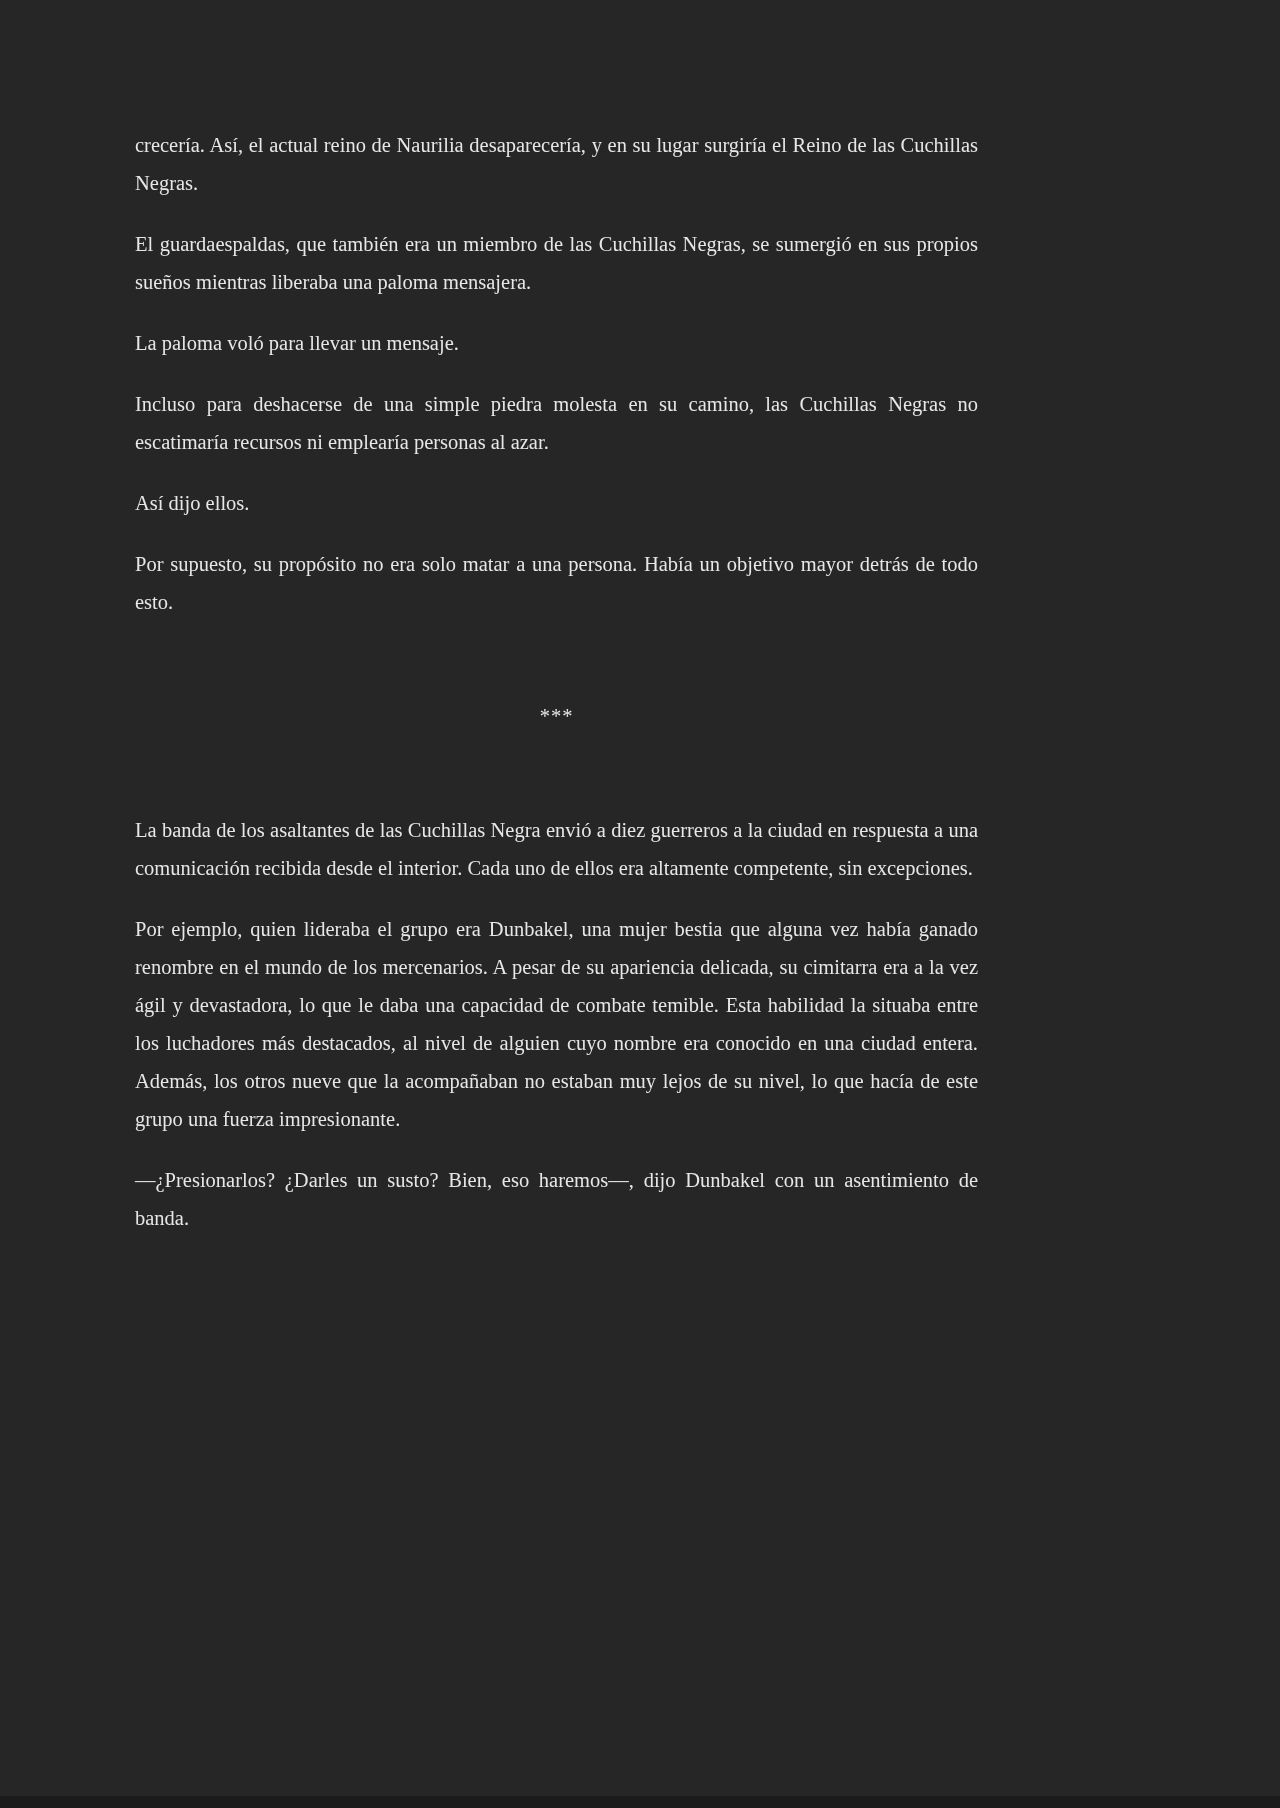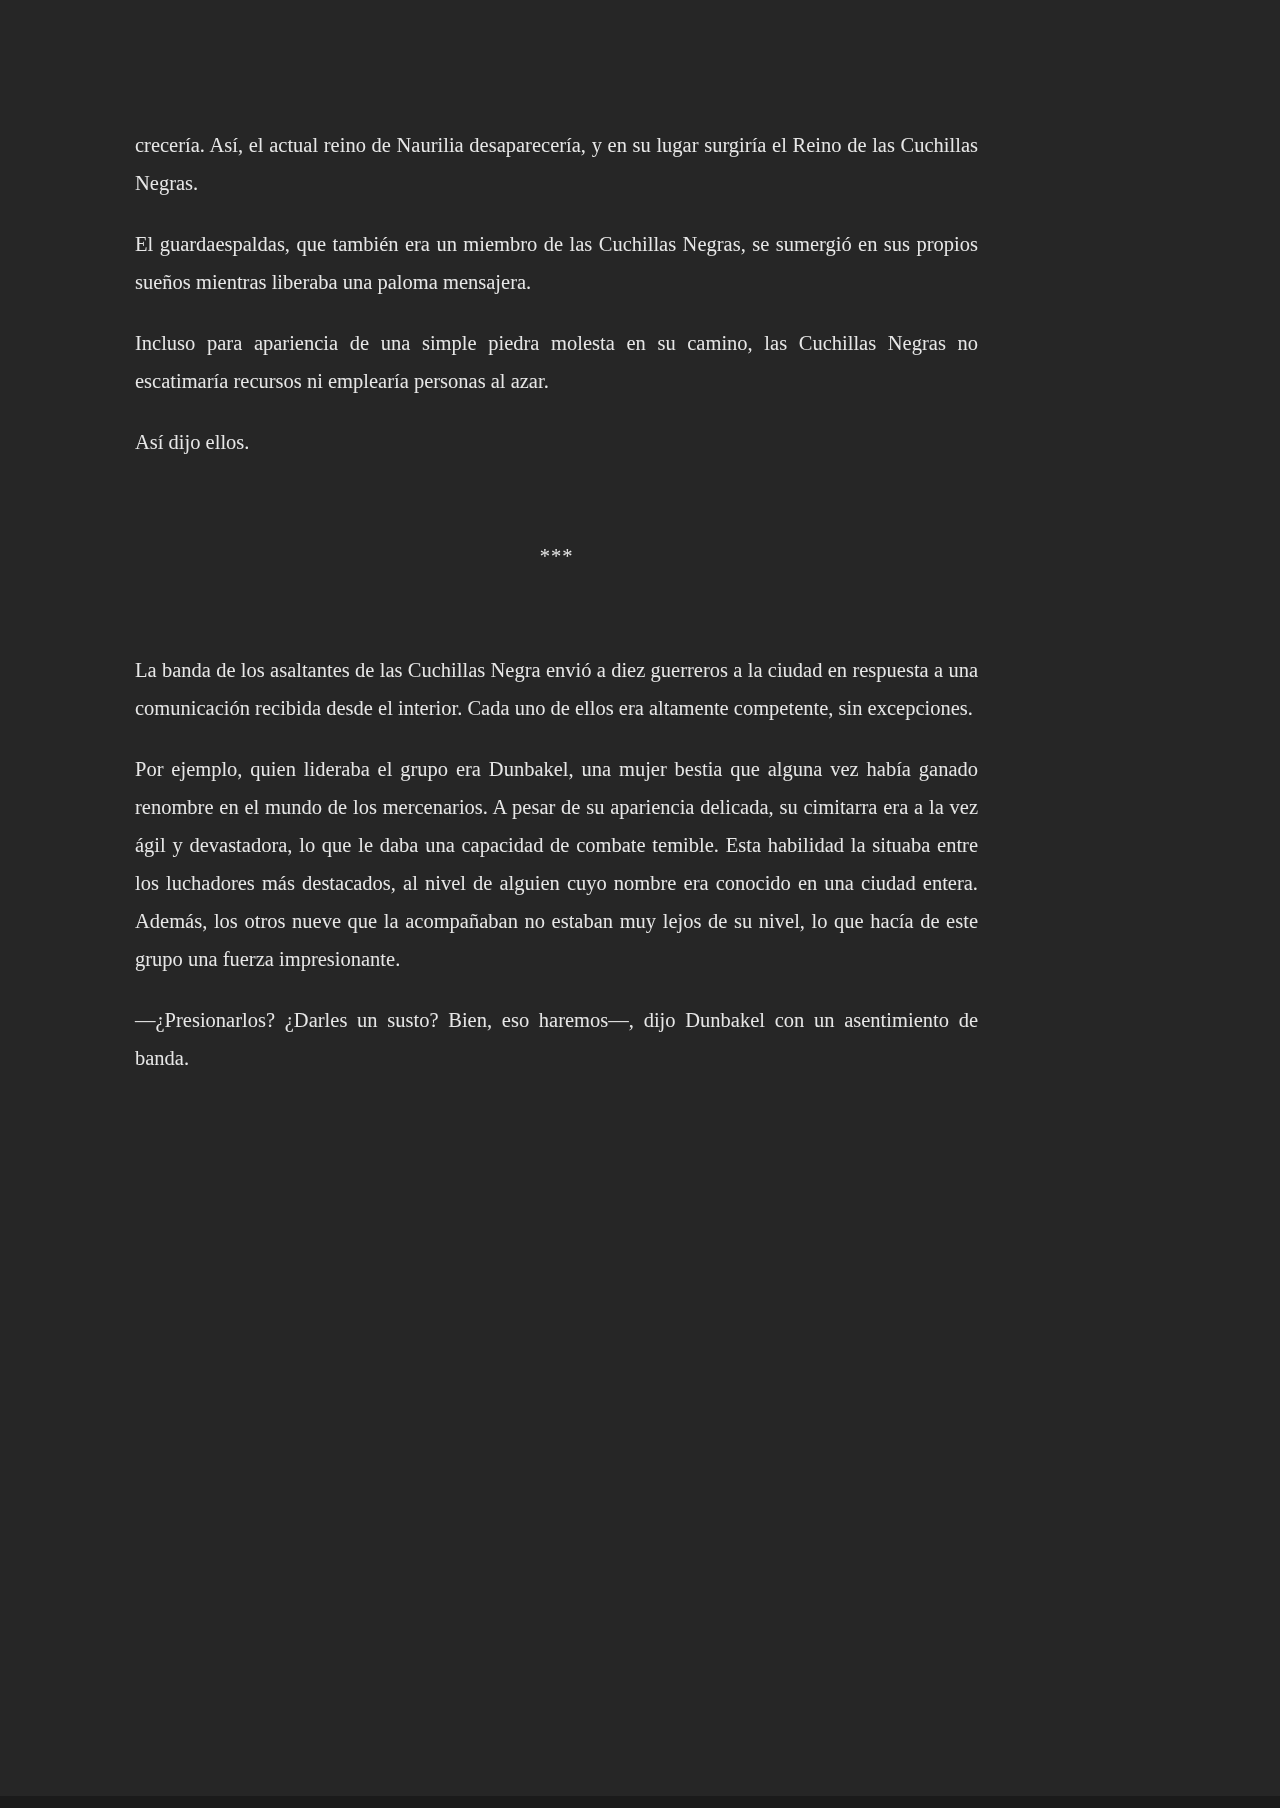--- a/index.html
+++ b/index.html
@@ -49,21 +49,23 @@
     background: #1b1b1b;
   }
 </style>
 </head>
 <body>
 
 <div class="page">
   <div class="content">
       <p class="body">crecería. Así, el actual reino de Naurilia desaparecería, y en su lugar surgiría el Reino de las Cuchillas Negras.</p>
       <p class="body">El guardaespaldas, que también era un miembro de las Cuchillas Negras, se sumergió en sus propios sueños mientras liberaba una paloma mensajera.</p>
-      <p class="body">Incluso para apariencia de una simple piedra molesta en su camino, las Cuchillas Negras no escatimaría recursos ni emplearía personas al azar.</p>
+      <p class="body">La paloma voló para llevar un mensaje.</p>
+      <p class="body">Incluso para deshacerse de una simple piedra molesta en su camino, las Cuchillas Negras no escatimaría recursos ni emplearía personas al azar.</p>
       <p class="body">Así dijo ellos.</p>
+      <p class="body">Por supuesto, su propósito no era solo matar a una persona. Había un objetivo mayor detrás de todo esto.</p>
       <p class="separator">***</p>
       <p class="body">La banda de los asaltantes de las Cuchillas Negra envió a diez guerreros a la ciudad en respuesta a una comunicación recibida desde el interior. Cada uno de ellos era altamente competente, sin excepciones.</p>
       <p class="body">Por ejemplo, quien lideraba el grupo era Dunbakel, una mujer bestia que alguna vez había ganado renombre en el mundo de los mercenarios. A pesar de su apariencia delicada, su cimitarra era a la vez ágil y devastadora, lo que le daba una capacidad de combate temible. Esta habilidad la situaba entre los luchadores más destacados, al nivel de alguien cuyo nombre era conocido en una ciudad entera. Además, los otros nueve que la acompañaban no estaban muy lejos de su nivel, lo que hacía de este grupo una fuerza impresionante.</p>
       <p class="body">—¿Presionarlos? ¿Darles un susto? Bien, eso haremos—, dijo Dunbakel con un asentimiento de banda.</p>
     </div>
 </div>
 <div class="page-bottom-edge"></div>
 
 </body></html>

